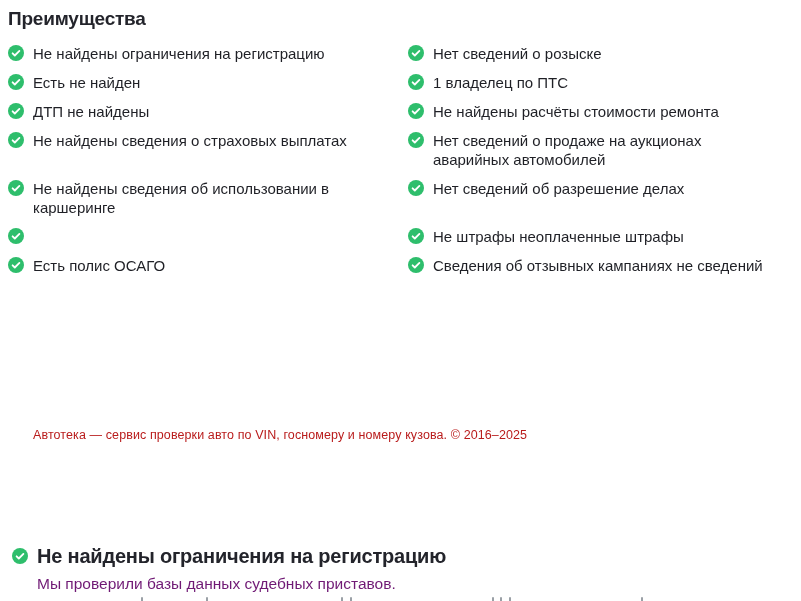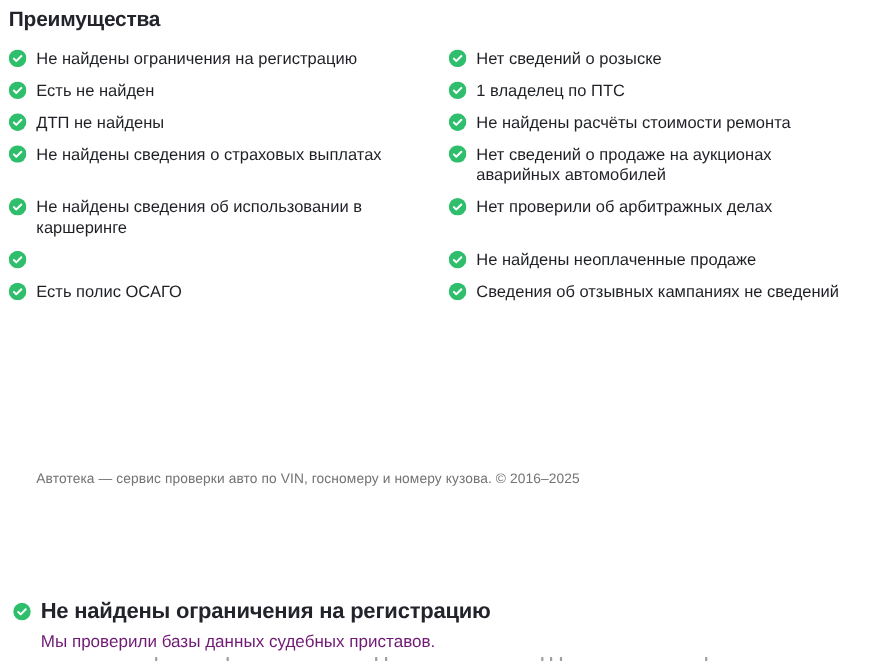--- a/index.html
+++ b/index.html
@@ -45,21 +45,21 @@
     margin-top: 1px;
     display: inline-block;
   }
   .item .txt { max-width: 335px; }
   .empty-cell { min-height: 1px; }
 
   .footer-note {
     position: absolute;
     left: 33px; top: 428px;
     font-size: 12.5px;
-    color: #737373;
+    color: #b91c1c;
     letter-spacing: 0.1px;
   }
 
   .detail {
     position: absolute;
     left: 12px; top: 544px;
     width: 780px;
   }
   .detail-head {
     display: flex;
@@ -178,35 +178,35 @@
             <path d="M4.6 8.3l2.2 2.2 4.6-4.6" stroke="#fff" stroke-width="1.8" fill="none" stroke-linecap="round" stroke-linejoin="round"></path>
           </svg></span>
       <span class="txt">Не найдены сведения об использовании в каршеринге</span>
     </div>
 
     <div class="item">
       <span class="check"><svg viewBox="0 0 16 16" width="16" height="16">
             <circle cx="8" cy="8" r="8" fill="#2EBE6C"></circle>
             <path d="M4.6 8.3l2.2 2.2 4.6-4.6" stroke="#fff" stroke-width="1.8" fill="none" stroke-linecap="round" stroke-linejoin="round"></path>
           </svg></span>
-      <span class="txt">Нет проверили об арбитражных делах</span>
-    </div>
-    <div class="item">
-      <span class="check"><svg viewBox="0 0 16 16" width="16" height="16">
-            <circle cx="8" cy="8" r="8" fill="#2EBE6C"></circle>
-            <path d="M4.6 8.3l2.2 2.2 4.6-4.6" stroke="#fff" stroke-width="1.8" fill="none" stroke-linecap="round" stroke-linejoin="round"></path>
-          </svg></span>
-    </div>
-
-    <div class="item">
-      <span class="check"><svg viewBox="0 0 16 16" width="16" height="16">
-            <circle cx="8" cy="8" r="8" fill="#2EBE6C"></circle>
-            <path d="M4.6 8.3l2.2 2.2 4.6-4.6" stroke="#fff" stroke-width="1.8" fill="none" stroke-linecap="round" stroke-linejoin="round"></path>
-          </svg></span>
-      <span class="txt">Не найдены неоплаченные продаже</span>
+      <span class="txt">Нет сведений об разрешение делах</span>
+    </div>
+    <div class="item">
+      <span class="check"><svg viewBox="0 0 16 16" width="16" height="16">
+            <circle cx="8" cy="8" r="8" fill="#2EBE6C"></circle>
+            <path d="M4.6 8.3l2.2 2.2 4.6-4.6" stroke="#fff" stroke-width="1.8" fill="none" stroke-linecap="round" stroke-linejoin="round"></path>
+          </svg></span>
+    </div>
+
+    <div class="item">
+      <span class="check"><svg viewBox="0 0 16 16" width="16" height="16">
+            <circle cx="8" cy="8" r="8" fill="#2EBE6C"></circle>
+            <path d="M4.6 8.3l2.2 2.2 4.6-4.6" stroke="#fff" stroke-width="1.8" fill="none" stroke-linecap="round" stroke-linejoin="round"></path>
+          </svg></span>
+      <span class="txt">Не штрафы неоплаченные штрафы</span>
     </div>
     <div class="item">
       <span class="check"><svg viewBox="0 0 16 16" width="16" height="16">
             <circle cx="8" cy="8" r="8" fill="#2EBE6C"></circle>
             <path d="M4.6 8.3l2.2 2.2 4.6-4.6" stroke="#fff" stroke-width="1.8" fill="none" stroke-linecap="round" stroke-linejoin="round"></path>
           </svg></span>
       <span class="txt">Есть полис ОСАГО</span>
     </div>
 
     <div class="item">

